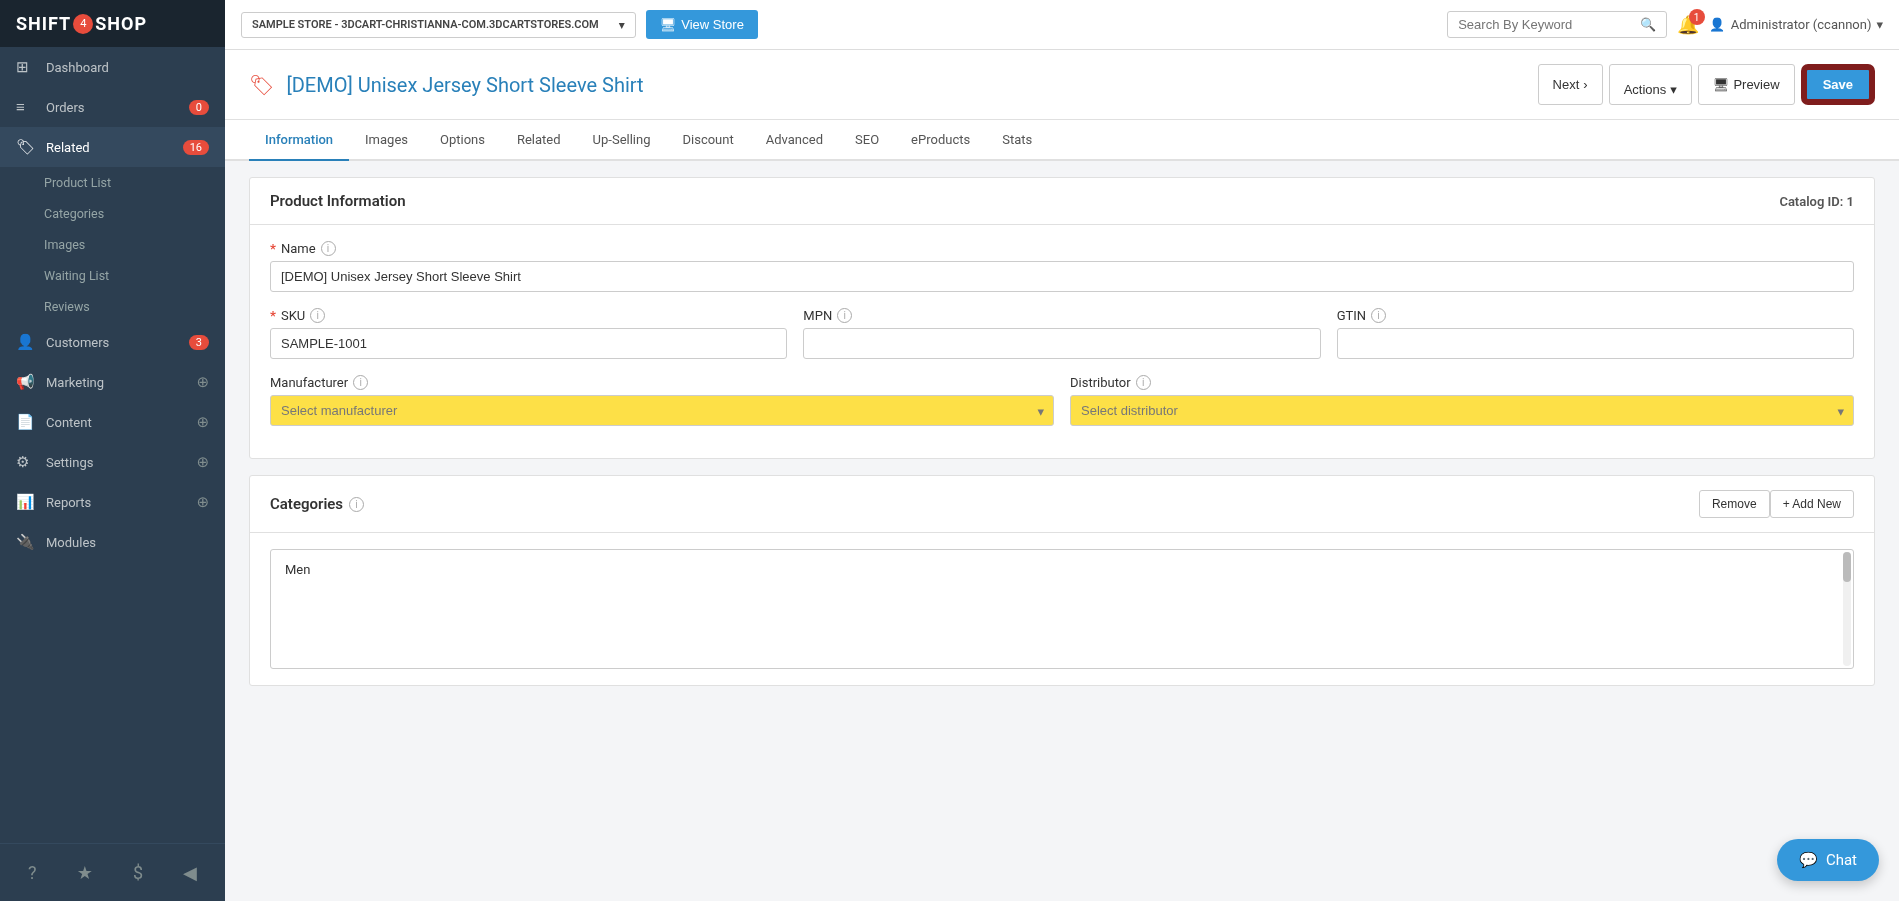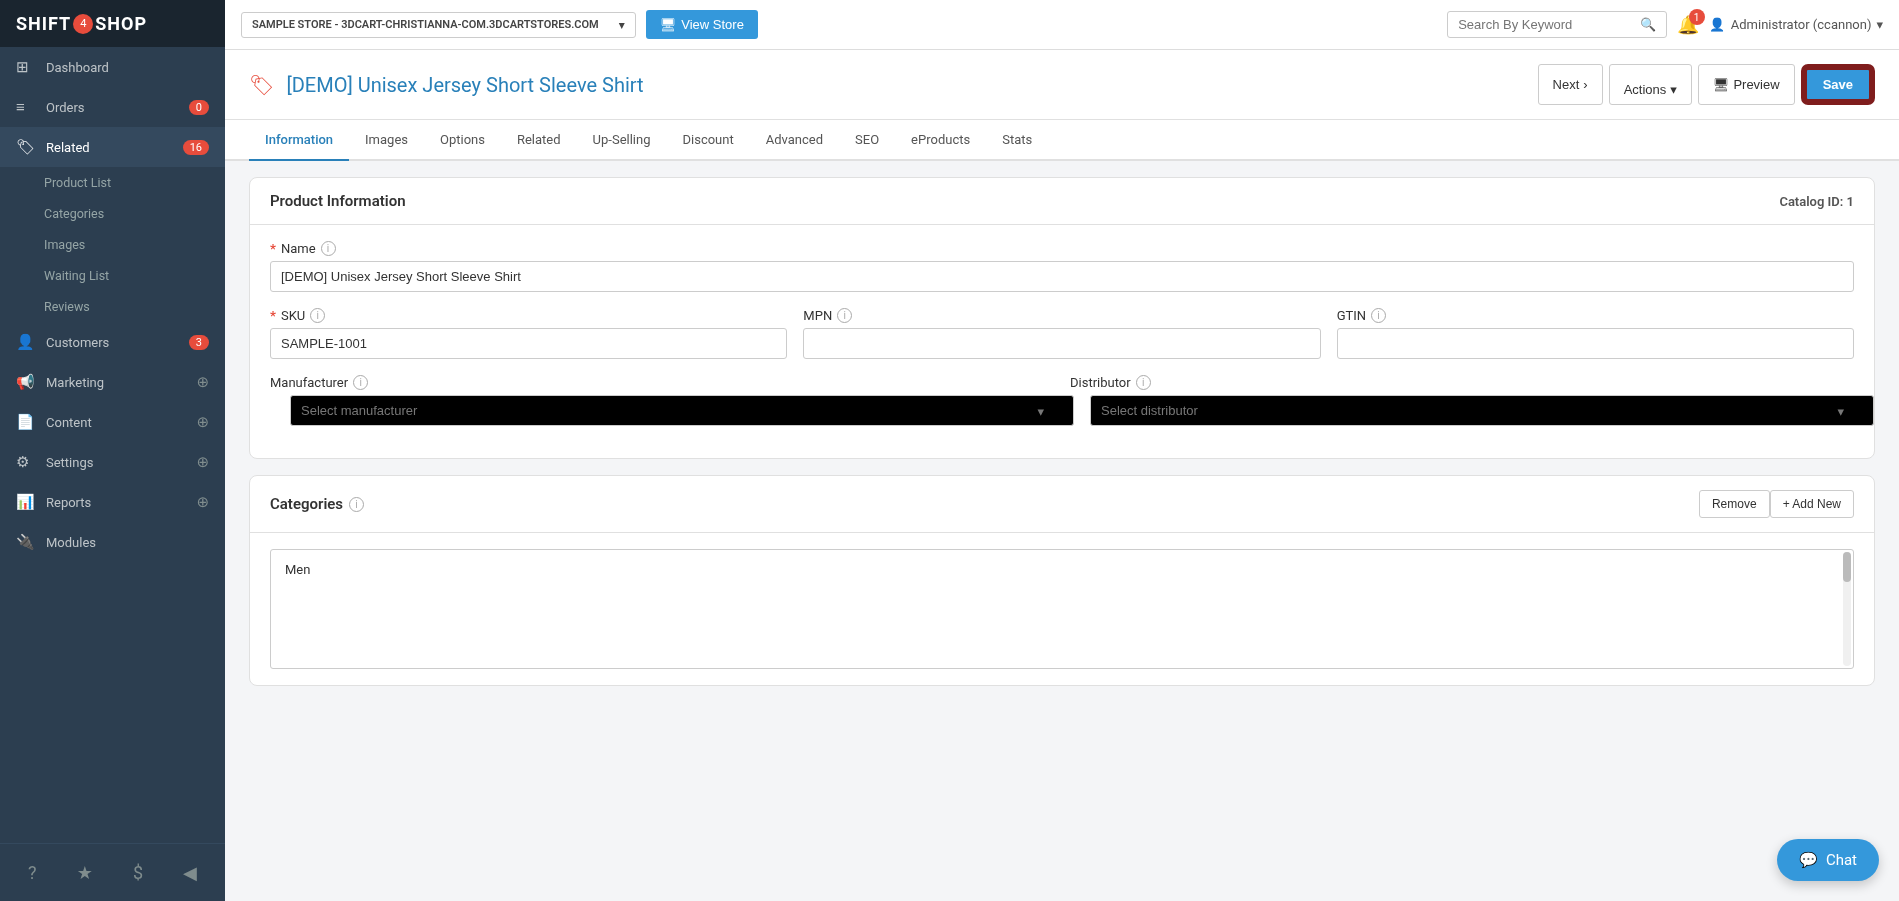--- a/index.html
+++ b/index.html
@@ -280,21 +280,21 @@
       margin-bottom: -2px;
       transition: color 0.15s;
     }
     .tab-item.active { color: #2980b9; border-bottom-color: #2980b9; font-weight: 500; }
 
     
     .form-section {
       background: #fff;
       margin: 16px 24px;
       border: 1px solid #e0e0e0;
-      border-radius: 8px;
+      border-radius: 3px;
     }
     .form-section-header {
       padding: 14px 20px;
       border-bottom: 1px solid #e0e0e0;
       display: flex;
       align-items: center;
       justify-content: space-between;
     }
     .form-section-title {
       font-size: 15px;
@@ -352,25 +352,24 @@
     .select-wrapper {
       position: relative;
     }
     .select-wrapper select {
       width: 100%;
       border: 1px solid #ccc;
       border-radius: 3px;
       padding: 7px 30px 7px 10px;
       font-size: 13px;
       color: #777;
-      background: #000000;
+      background: #fde047;
       appearance: none;
       outline: none;
       cursor: pointer;
-      margin-left: 20px;
     }
     .select-wrapper::after {
       content: '▾';
       position: absolute;
       right: 10px;
       top: 50%;
       transform: translateY(-50%);
       color: #777;
       pointer-events: none;
     }

